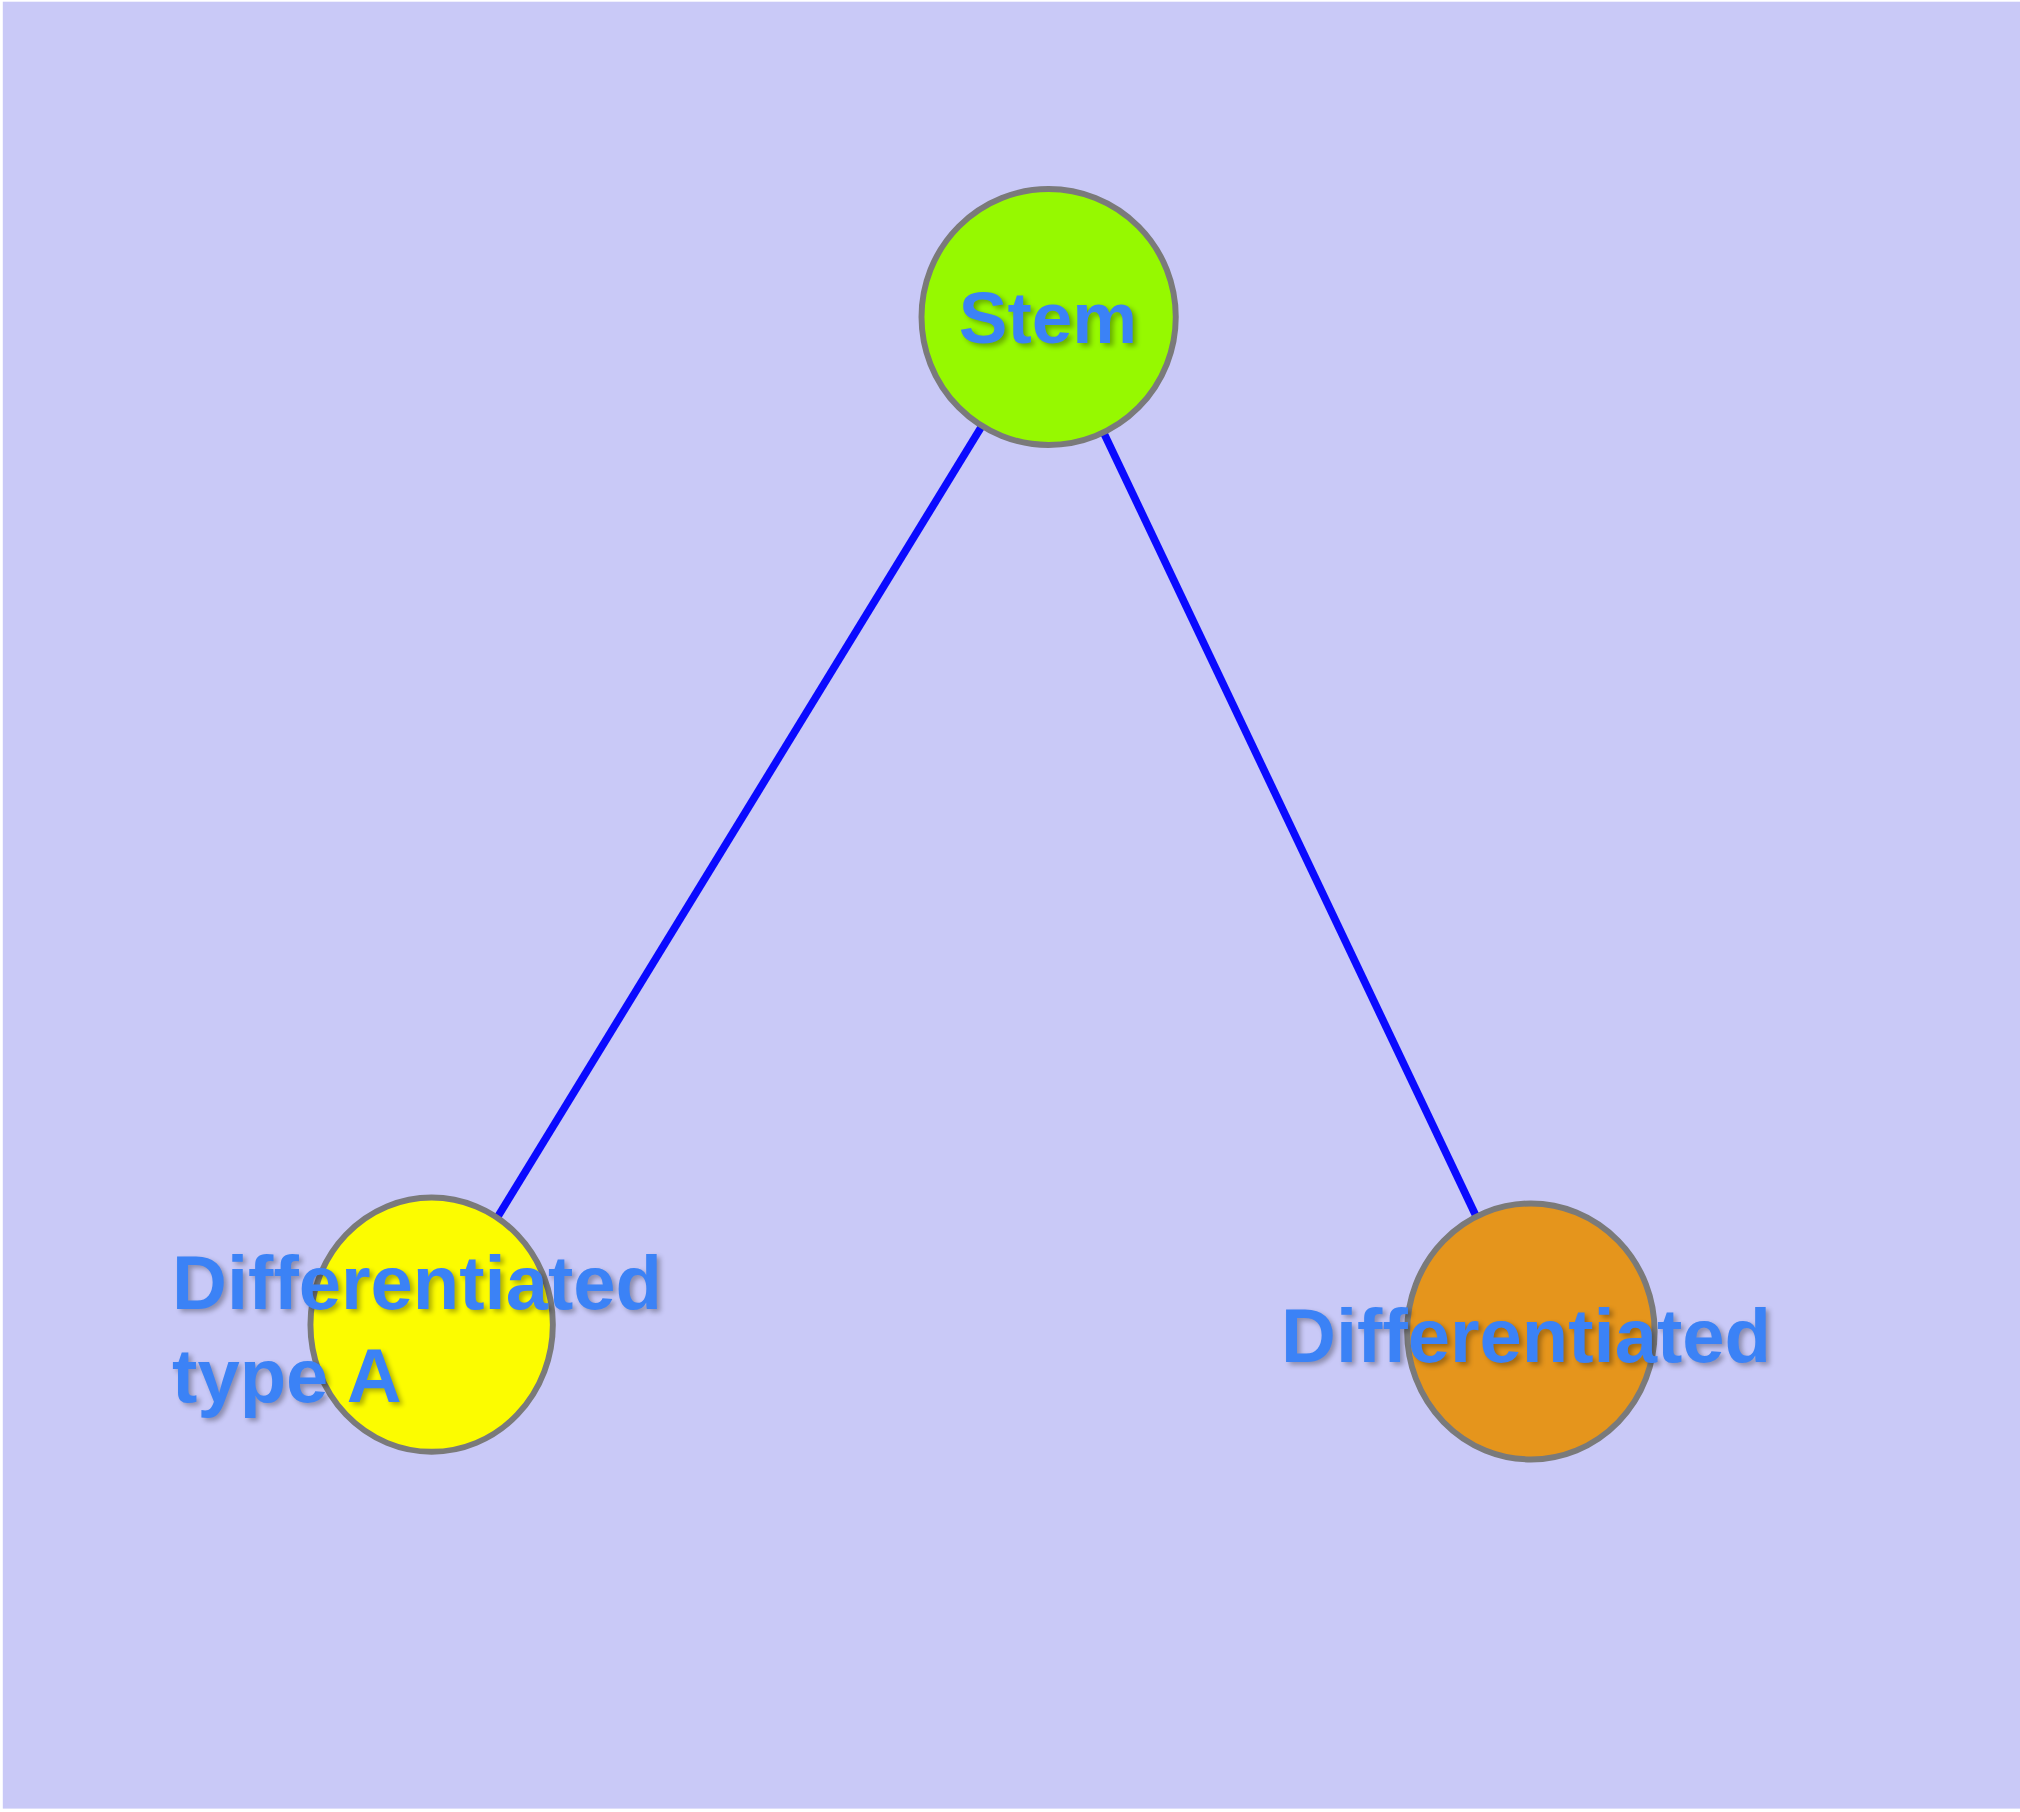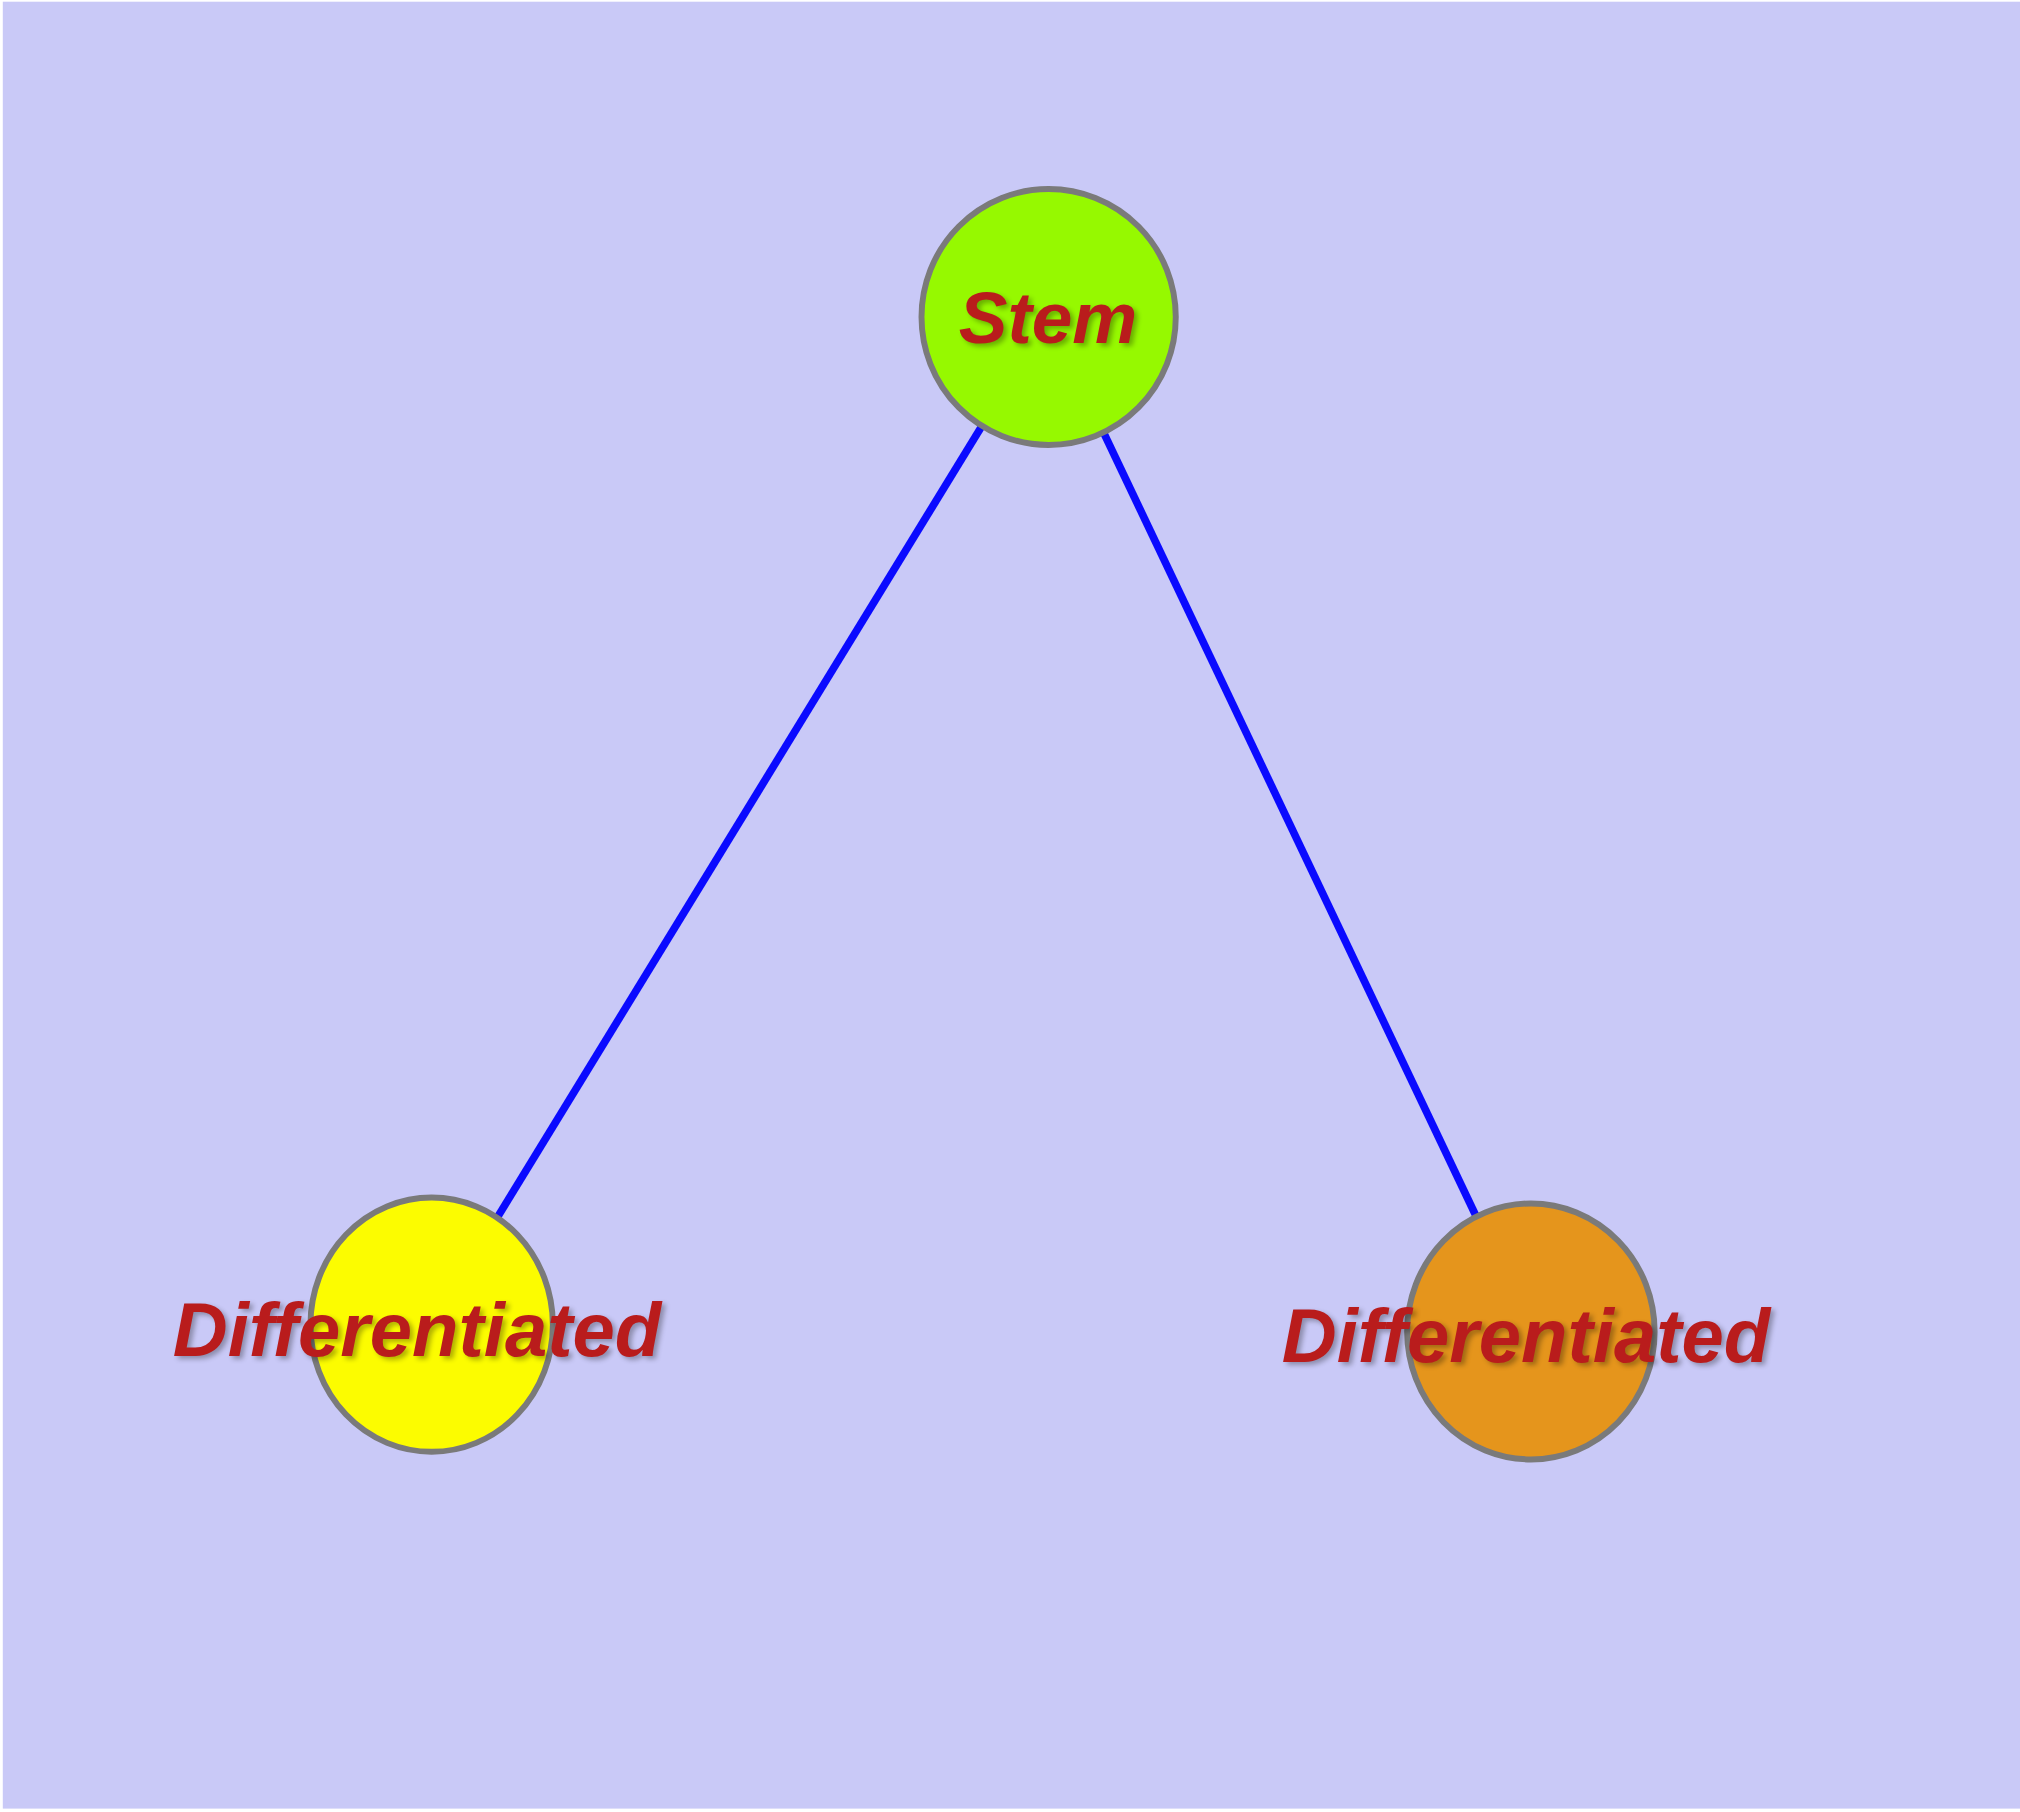--- a/index.html
+++ b/index.html
@@ -28,26 +28,25 @@
     stroke: #7A7A7A;
     stroke-width: 7px;
   }
   .edge {
     stroke-width: 9px;
     fill: none;
   }
   .label {
     position: absolute;
     transform: translate(-50%, -50%);
-    color: #b91c1c;
+    color: #3b82f6;
     font-weight: bold;
     text-align: left;
     white-space: nowrap;
     text-shadow: 3.4px 3.4px 5.1px rgba(0,0,0,0.30);
-    font-style: italic;
   }
   .label-stem {
     left: 1048px; top: 318px;
     font-size: 73px;
     line-height: 88px;
   }
   .label-a {
     left: 417px; top: 1329px;
     font-size: 76px;
     line-height: 93px;
@@ -69,20 +68,21 @@
     <line class="edge" x1="1237" y1="374" x2="1806" y2="1571" stroke="#0A0AFF"></line>
     <ellipse class="node" cx="1237" cy="374" rx="150" ry="151" fill="#96F900"></ellipse>
     <ellipse class="node" cx="509" cy="1563" rx="143" ry="150" fill="#FCFC00"></ellipse>
     <ellipse class="node" cx="1806" cy="1571" rx="146" ry="151" fill="#E5951C"></ellipse>
   </svg>
 
   <div class="label label-stem">Stem</div>
 
   <div class="label label-a">
     <div>Differentiated</div>
+    <div>type A</div>
   </div>
 
   <div class="label label-b">
     <div>Differentiated</div>
   </div>
 
 </div>
 
 
 </body></html>

